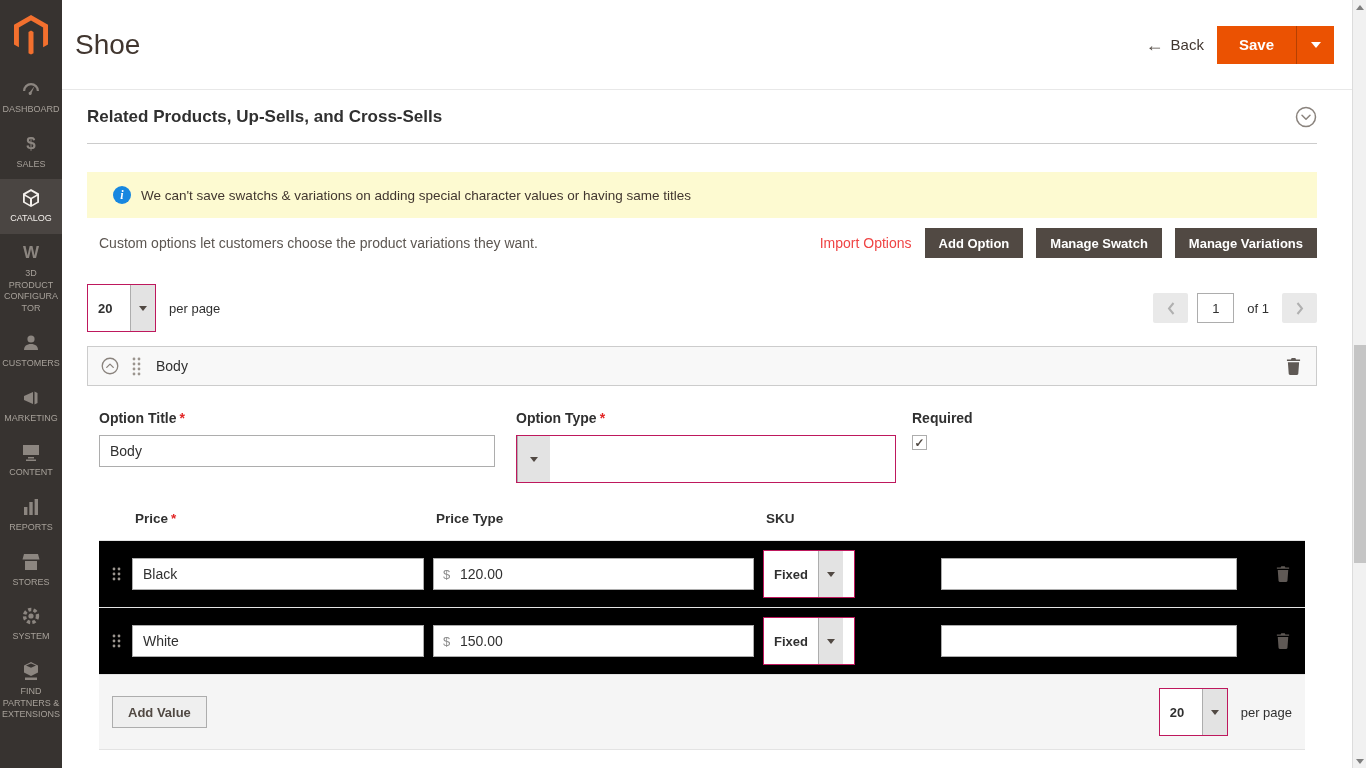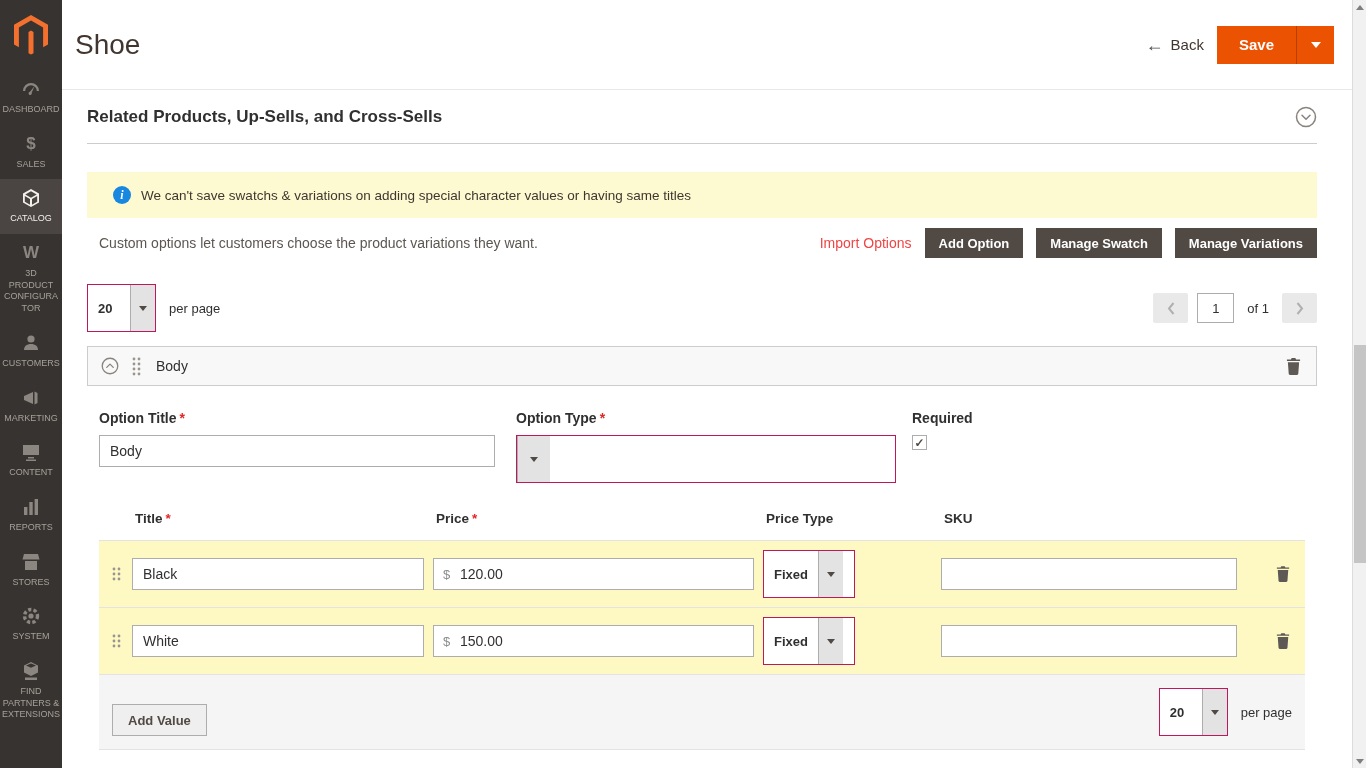--- a/index.html
+++ b/index.html
@@ -84,31 +84,31 @@
   .msel.full .val { flex:1; }
   .msel.full .arrowbox { width:33px; }
   .cbx { width:15px; height:15px; border:1px solid #adadad; background:#fff; display:flex; align-items:center; justify-content:center; cursor:pointer; margin-top:4px; }
   .cbx.checked::after { content:"\2713"; font-size:12px; font-weight:700; color:#514943; line-height:1; }
 
   
   .values-table { margin:22px 12px 0; }
   .vt-grid { display:grid; grid-template-columns:33px 301px 330px 178px 1fr 44px; align-items:center; }
   .vt-header { padding:6px 0 14px; }
   .vt-header .hcell { font-size:13.5px; font-weight:700; color:#303030; padding-left:3px; }
-  .vt-row { border-top:1px solid #e3e3e3; background:#fef9c3; padding:9px 0; }
+  .vt-row { border-top:1px solid #e3e3e3; background:#000000; padding:9px 0; }
   .cell-grip { display:flex; justify-content:flex-start; padding-left:13px; }
   .cell-pad { padding-right:9px; }
   .price-wrap { position:relative; }
   .price-prefix { position:absolute; left:10px; top:50%; transform:translateY(-50%); font-size:13px; color:#8c8c8c; }
   .price-input { padding-left:26px; }
   .psel { width:92px; }
   .cell-sku { padding-right:24px; }
   .cell-trash { display:flex; justify-content:center; }
 
-  .vt-footer { display:flex; align-items:flex-end; padding:13px; background:#f5f5f5; border-top:1px solid #e3e3e3; border-bottom:1px solid #e3e3e3; }
+  .vt-footer { display:flex; align-items:center; padding:13px; background:#f5f5f5; border-top:1px solid #e3e3e3; border-bottom:1px solid #e3e3e3; }
   .btn-secondary { height:32px; padding:0 15px; background:#efefef; border:1px solid #adadad; color:#514943; font-size:13px; font-weight:600; cursor:pointer; font-family:inherit; }
   .vt-footer-right { margin-left:auto; display:flex; align-items:center; }
 
   
   .scrollbar { position:absolute; top:0; right:0; width:14px; height:768px; background:#f1f1f1; border-left:1px solid #dcdcdc; z-index:10; }
   .sb-arrow { position:absolute; left:0; width:14px; height:14px; display:flex; align-items:center; justify-content:center; cursor:pointer; }
   .sb-arrow.up { top:0; }
   .sb-arrow.down { bottom:0; }
   .tri-up { width:0; height:0; border-left:4px solid transparent; border-right:4px solid transparent; border-bottom:5px solid #7f7f7f; }
   .tri-down { width:0; height:0; border-left:4px solid transparent; border-right:4px solid transparent; border-top:5px solid #7f7f7f; }
@@ -346,23 +346,20 @@
           <div class="field-required">
             <label class="f-label">Required</label>
             <div class="cbx checked"></div>
           </div>
         </div>
 
         <div class="values-table">
           <div class="vt-grid vt-header">
             <div></div>
             <div class="hcell">
-              <span>Title</span><span class="req-star">*</span>
-            </div>
-            <div class="hcell">
               <span>Price</span><span class="req-star">*</span>
             </div>
             <div class="hcell">Price Type</div>
             <div class="hcell">SKU</div>
             <div></div>
           </div>
 
           <div class="vt-grid vt-row">
             <div class="cell-grip">
               <svg width="9" height="15" viewBox="0 0 9 15" fill="#9b958f">

